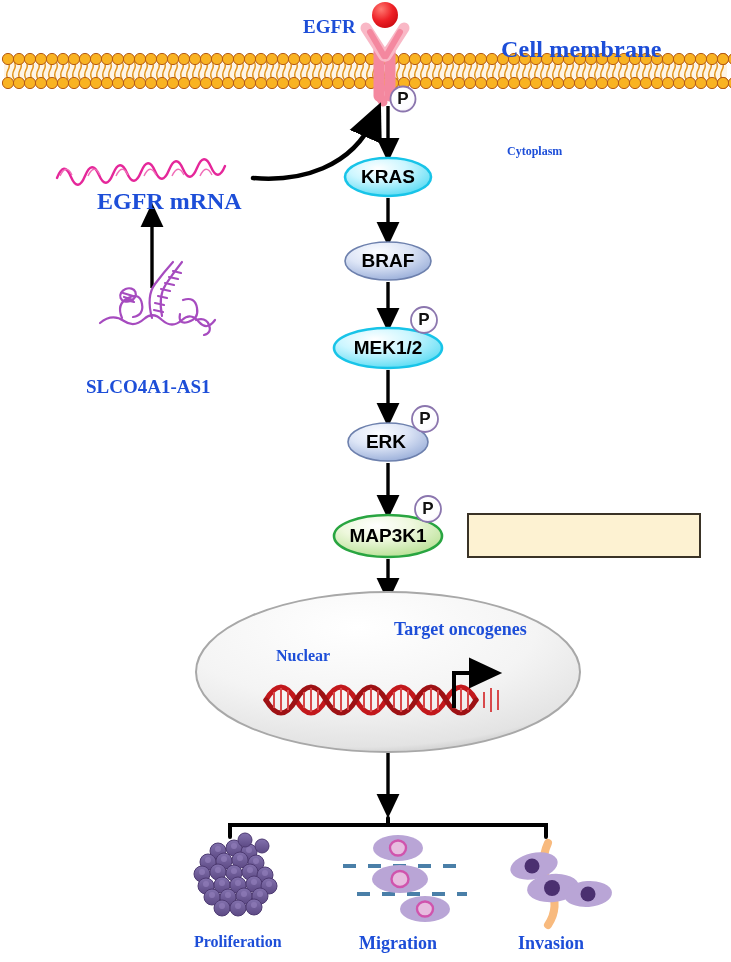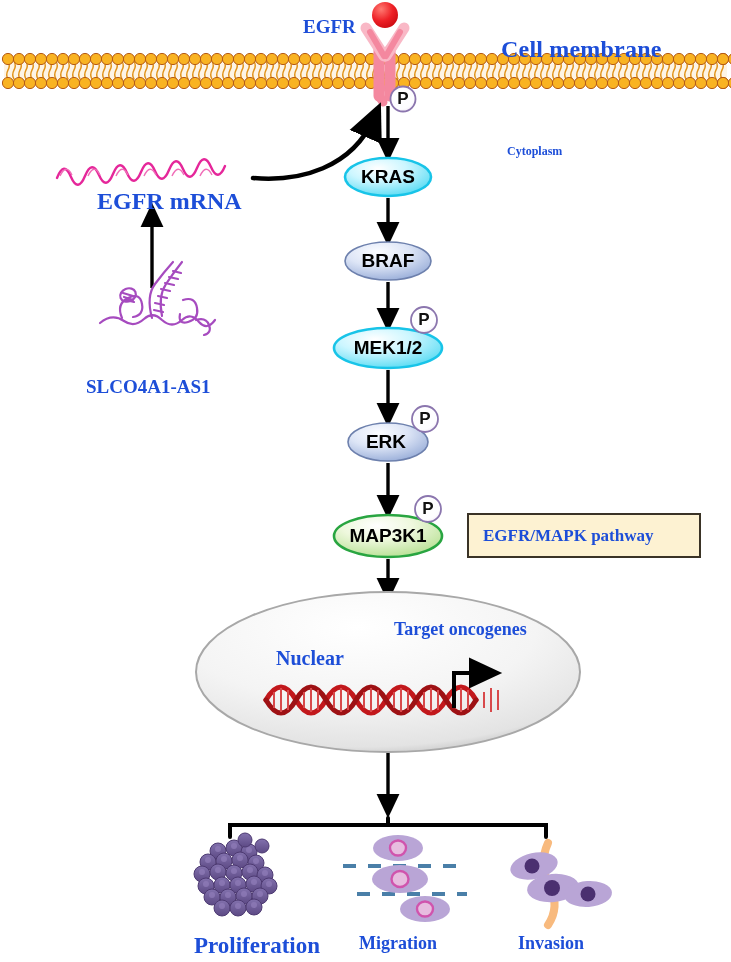--- a/index.html
+++ b/index.html
@@ -33,23 +33,23 @@
     color: #1d4ed8;
     white-space: nowrap;
     line-height: 1;
   }
   .lbl-cellmem { left: 501px; top: 37px;  font-size: 24px; letter-spacing: 0.2px; }
   .lbl-egfr    { left: 303px; top: 17px;  font-size: 19px; }
   .lbl-cyto    { left: 507px; top: 145px; font-size: 12px; }
   .lbl-mrna    { left: 97px;  top: 189px; font-size: 24px; }
   .lbl-lnc     { left: 86px;  top: 332px; font-size: 19px; margin-top: 45px; }
   .lbl-path    { left: 483px; top: 527px; font-size: 17px; }
-  .lbl-nuclear { left: 276px; top: 648px; font-size: 20px; }
+  .lbl-nuclear { left: 276px; top: 648px; font-size: 16px; }
   .lbl-target  { left: 394px; top: 620px; font-size: 18px; }
-  .lbl-prol    { left: 194px; top: 934px; font-size: 23px; }
+  .lbl-prol    { left: 194px; top: 934px; font-size: 16px; }
   .lbl-migr    { left: 359px; top: 934px; font-size: 18px; }
   .lbl-inv     { left: 518px; top: 934px; font-size: 18px; }
 
   .node-text {
     font-family: "Liberation Sans", sans-serif;
     font-weight: bold;
     fill: #000000;
     text-anchor: middle;
     dominant-baseline: middle;
   }
@@ -449,20 +449,19 @@
     </g>
   </svg>
 
   <div class="pathway-box"></div>
 
   <div class="lbl lbl-cellmem">Cell membrane</div>
   <div class="lbl lbl-egfr">EGFR</div>
   <div class="lbl lbl-cyto">Cytoplasm</div>
   <div class="lbl lbl-mrna">EGFR mRNA</div>
   <div class="lbl lbl-lnc">SLCO4A1-AS1</div>
-  <div class="lbl lbl-path">EGFR/MAPK pathway</div>
   <div class="lbl lbl-nuclear">Nuclear</div>
   <div class="lbl lbl-target">Target oncogenes</div>
   <div class="lbl lbl-prol">Proliferation</div>
   <div class="lbl lbl-migr">Migration</div>
   <div class="lbl lbl-inv">Invasion</div>
 
 </div>
 
 </body></html>

